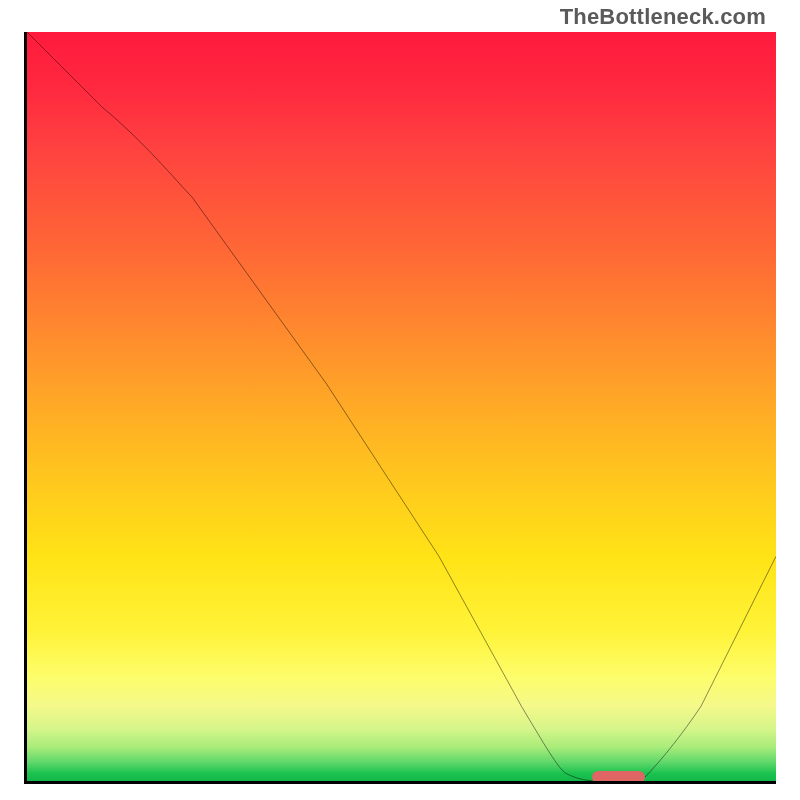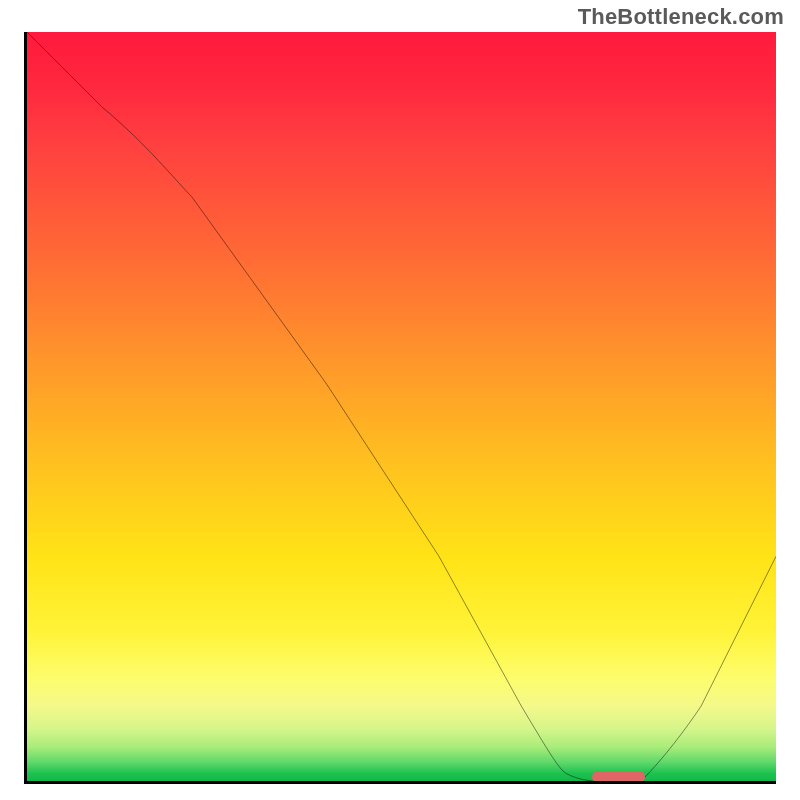--- a/index.html
+++ b/index.html
@@ -11,21 +11,21 @@
     font-family: Arial, Helvetica, sans-serif;
   }
   .container {
     position: relative;
     width: 800px;
     height: 800px;
   }
   .watermark {
     position: absolute;
     top: 4px;
-    right: 16px;
+    right: 34px;
     font-size: 22px;
     font-weight: 600;
     color: #5a5a5a;
     letter-spacing: 0.2px;
   }
   .plot-frame {
     position: absolute;
     left: 24px;
     top: 32px;
     width: 752px;

